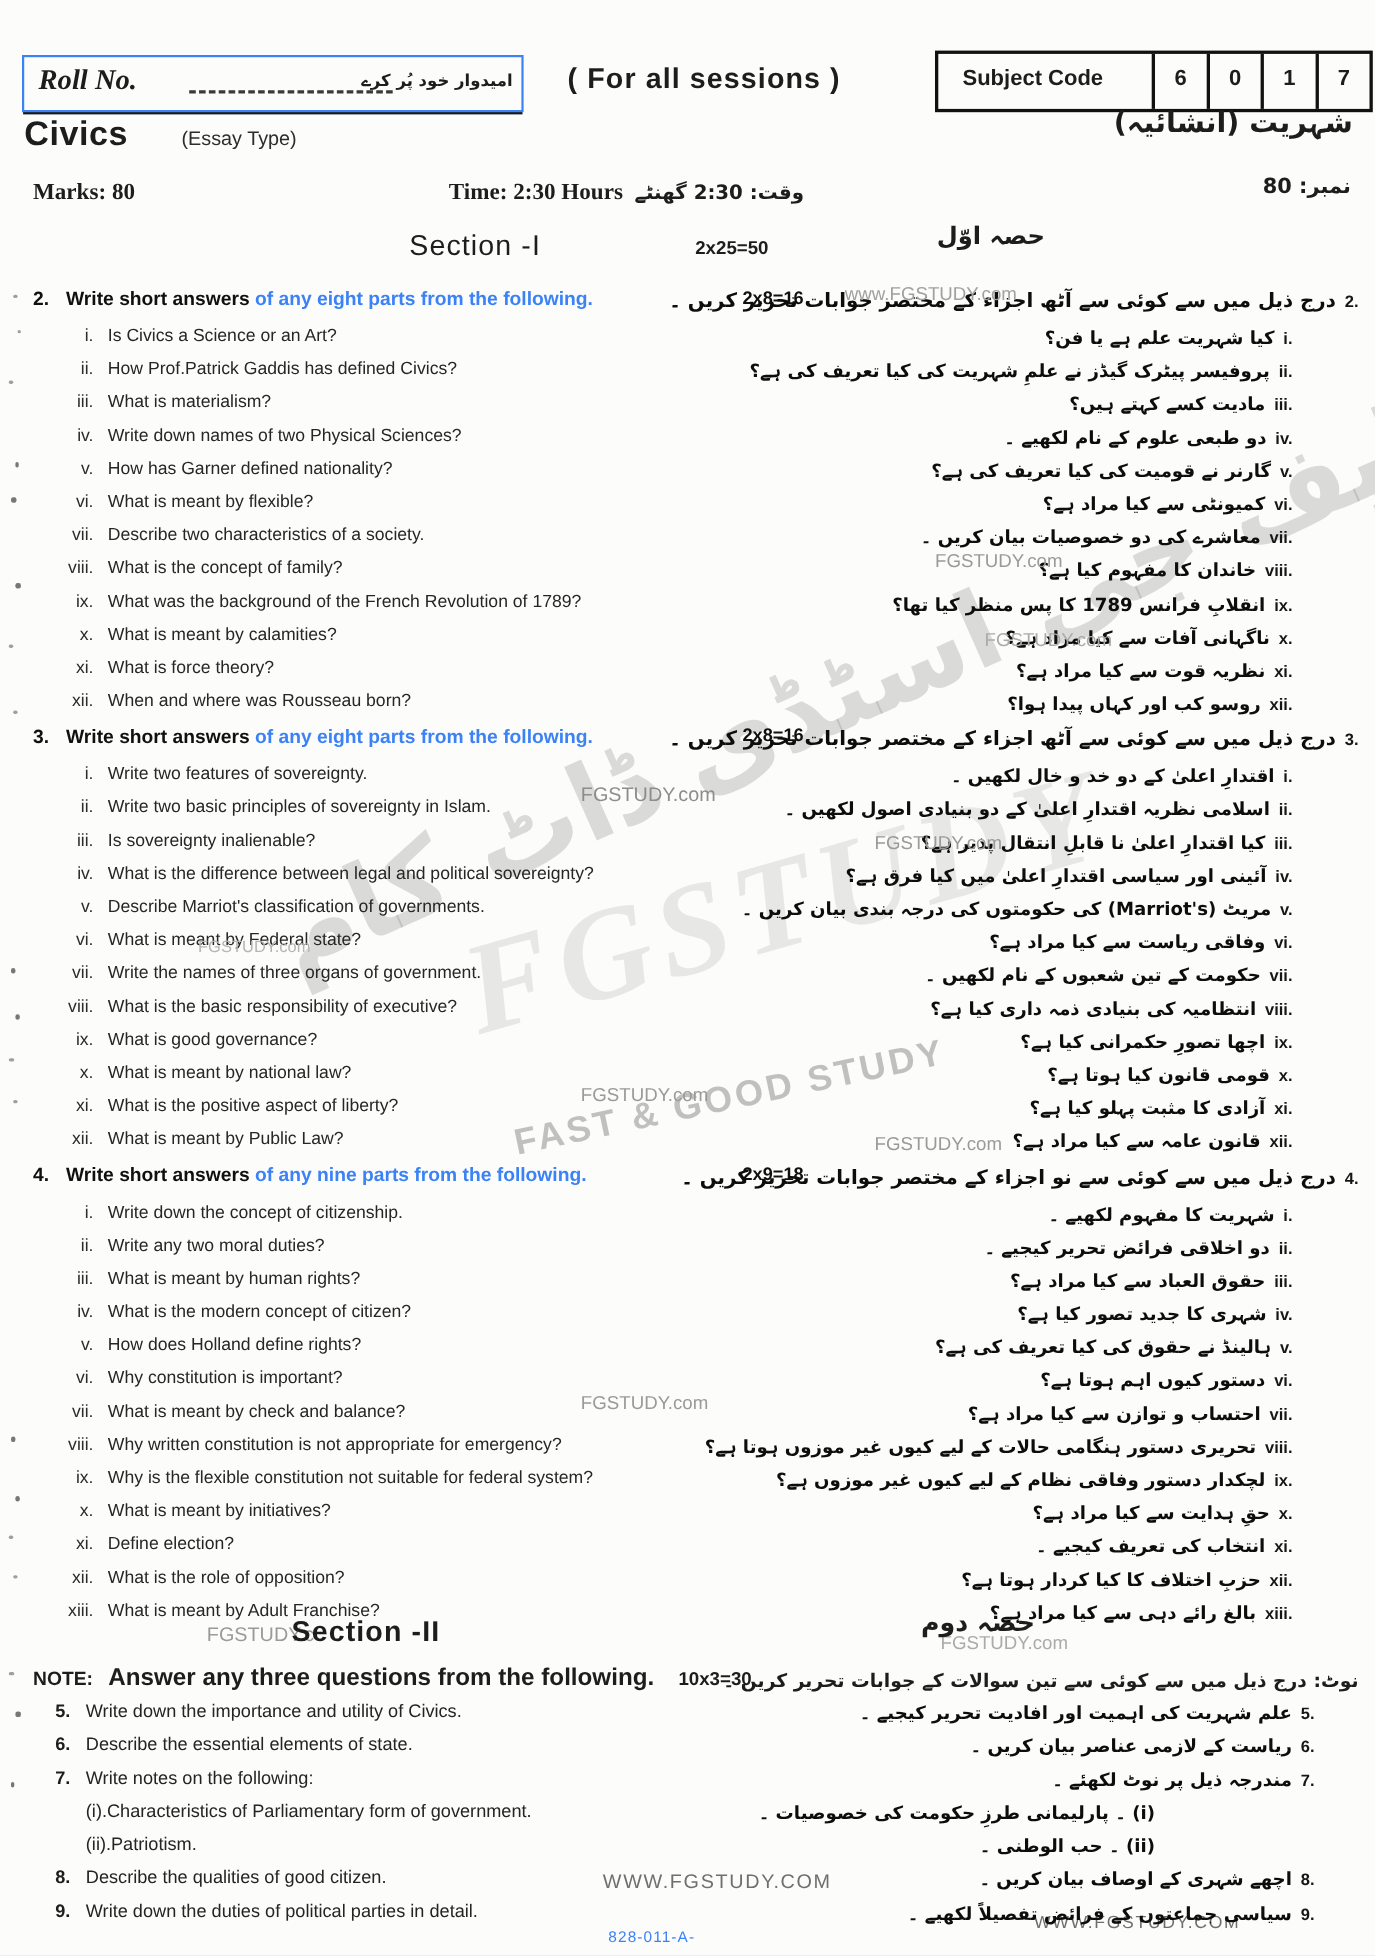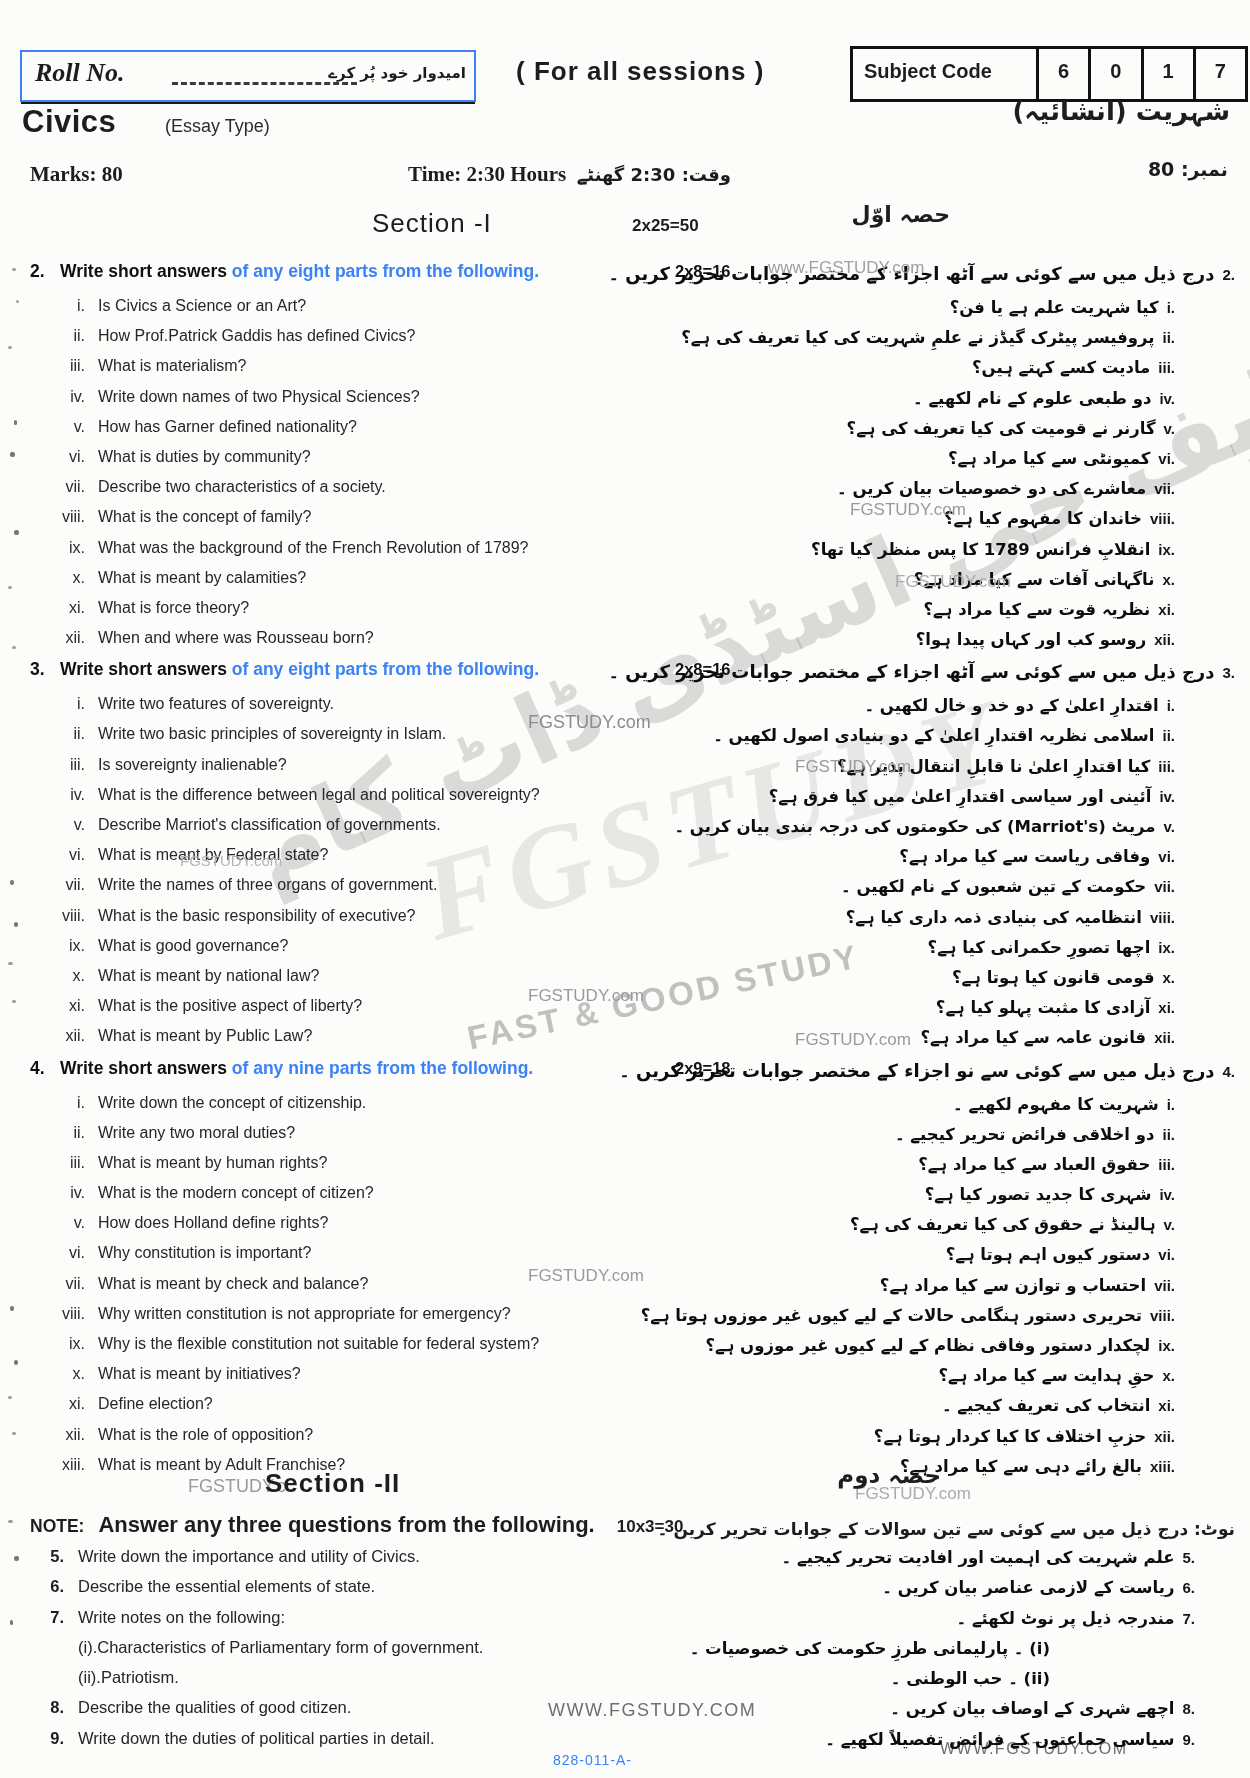--- a/index.html
+++ b/index.html
@@ -15,21 +15,21 @@
     font-family:"Liberation Serif",serif;font-style:italic;font-weight:bold;
     font-size:19px;color:#222;}
   .roll-box{left:20px;top:50px;width:452px;height:48px;border:2px solid #3b82f6;
     box-shadow:0 3px 0 -1px #1a1a1a;}
   .roll-label{position:absolute;left:13px;top:6px;
     font-family:"Liberation Serif",serif;font-style:italic;font-weight:bold;font-size:26px;}
   .roll-dashes{position:absolute;left:150px;top:30px;width:185px;border-bottom:3px dashed #3a3a3a;}
   .roll-ur{position:absolute;right:8px;top:12px;font-size:15px;font-weight:600;direction:rtl;}
   .sessions{left:516px;top:56px;font-size:26px;font-weight:bold;letter-spacing:1px;white-space:nowrap;}
   .code-box{left:850px;top:46px;width:392px;height:50px;border:3px solid #111;display:flex;}
-  .code-label{flex:0 0 172px;font-weight:bold;font-size:20px;line-height:44px;padding-left:11px;}
+  .code-label{flex:0 0 172px;font-weight:bold;font-size:20px;line-height:44px;padding-left:22px;}
   .code-cell{flex:1;border-left:3px solid #111;text-align:center;font-weight:bold;font-size:20px;line-height:44px;}
   .subject-en{left:22px;top:104px;font-size:31px;font-weight:bold;letter-spacing:.5px;}
   .subject-type{left:165px;top:116px;font-size:18px;color:#2c2c2c;}
   .subject-ur{right:20px;top:96px;font-size:26px;font-weight:bold;direction:rtl;}
   .marks-en{left:30px;top:162px;font-family:"Liberation Serif",serif;font-weight:bold;font-size:21px;}
   .time-row{left:408px;top:162px;white-space:nowrap;}
   .time-en{font-family:"Liberation Serif",serif;font-weight:bold;font-size:21px;}
   .time-ur{font-size:18px;font-weight:bold;direction:rtl;margin-left:6px;}
   .marks-ur{right:22px;top:158px;font-size:19px;font-weight:bold;direction:rtl;}
   .s1-title{left:372px;top:208px;font-size:26px;font-weight:normal;letter-spacing:1px;}
@@ -160,21 +160,21 @@
         </div>
       </div>
       <div class="row item-row">
         <div class="en"><span class="num">v.</span><span class="txt">How has Garner defined nationality?</span></div>
         <div class="ur">
           <span class="ur-num">v.</span>
           <span class="ur-text">گارنر نے قومیت کی کیا تعریف کی ہے؟</span>
         </div>
       </div>
       <div class="row item-row">
-        <div class="en"><span class="num">vi.</span><span class="txt">What is duties by community?</span></div>
+        <div class="en"><span class="num">vi.</span><span class="txt">What is meant by flexible?</span></div>
         <div class="ur">
           <span class="ur-num">vi.</span>
           <span class="ur-text">کمیونٹی سے کیا مراد ہے؟</span>
         </div>
       </div>
       <div class="row item-row">
         <div class="en"><span class="num">vii.</span><span class="txt">Describe two characteristics of a society.</span></div>
         <div class="ur">
           <span class="ur-num">vii.</span>
           <span class="ur-text">معاشرے کی دو خصوصیات بیان کریں ۔</span>

